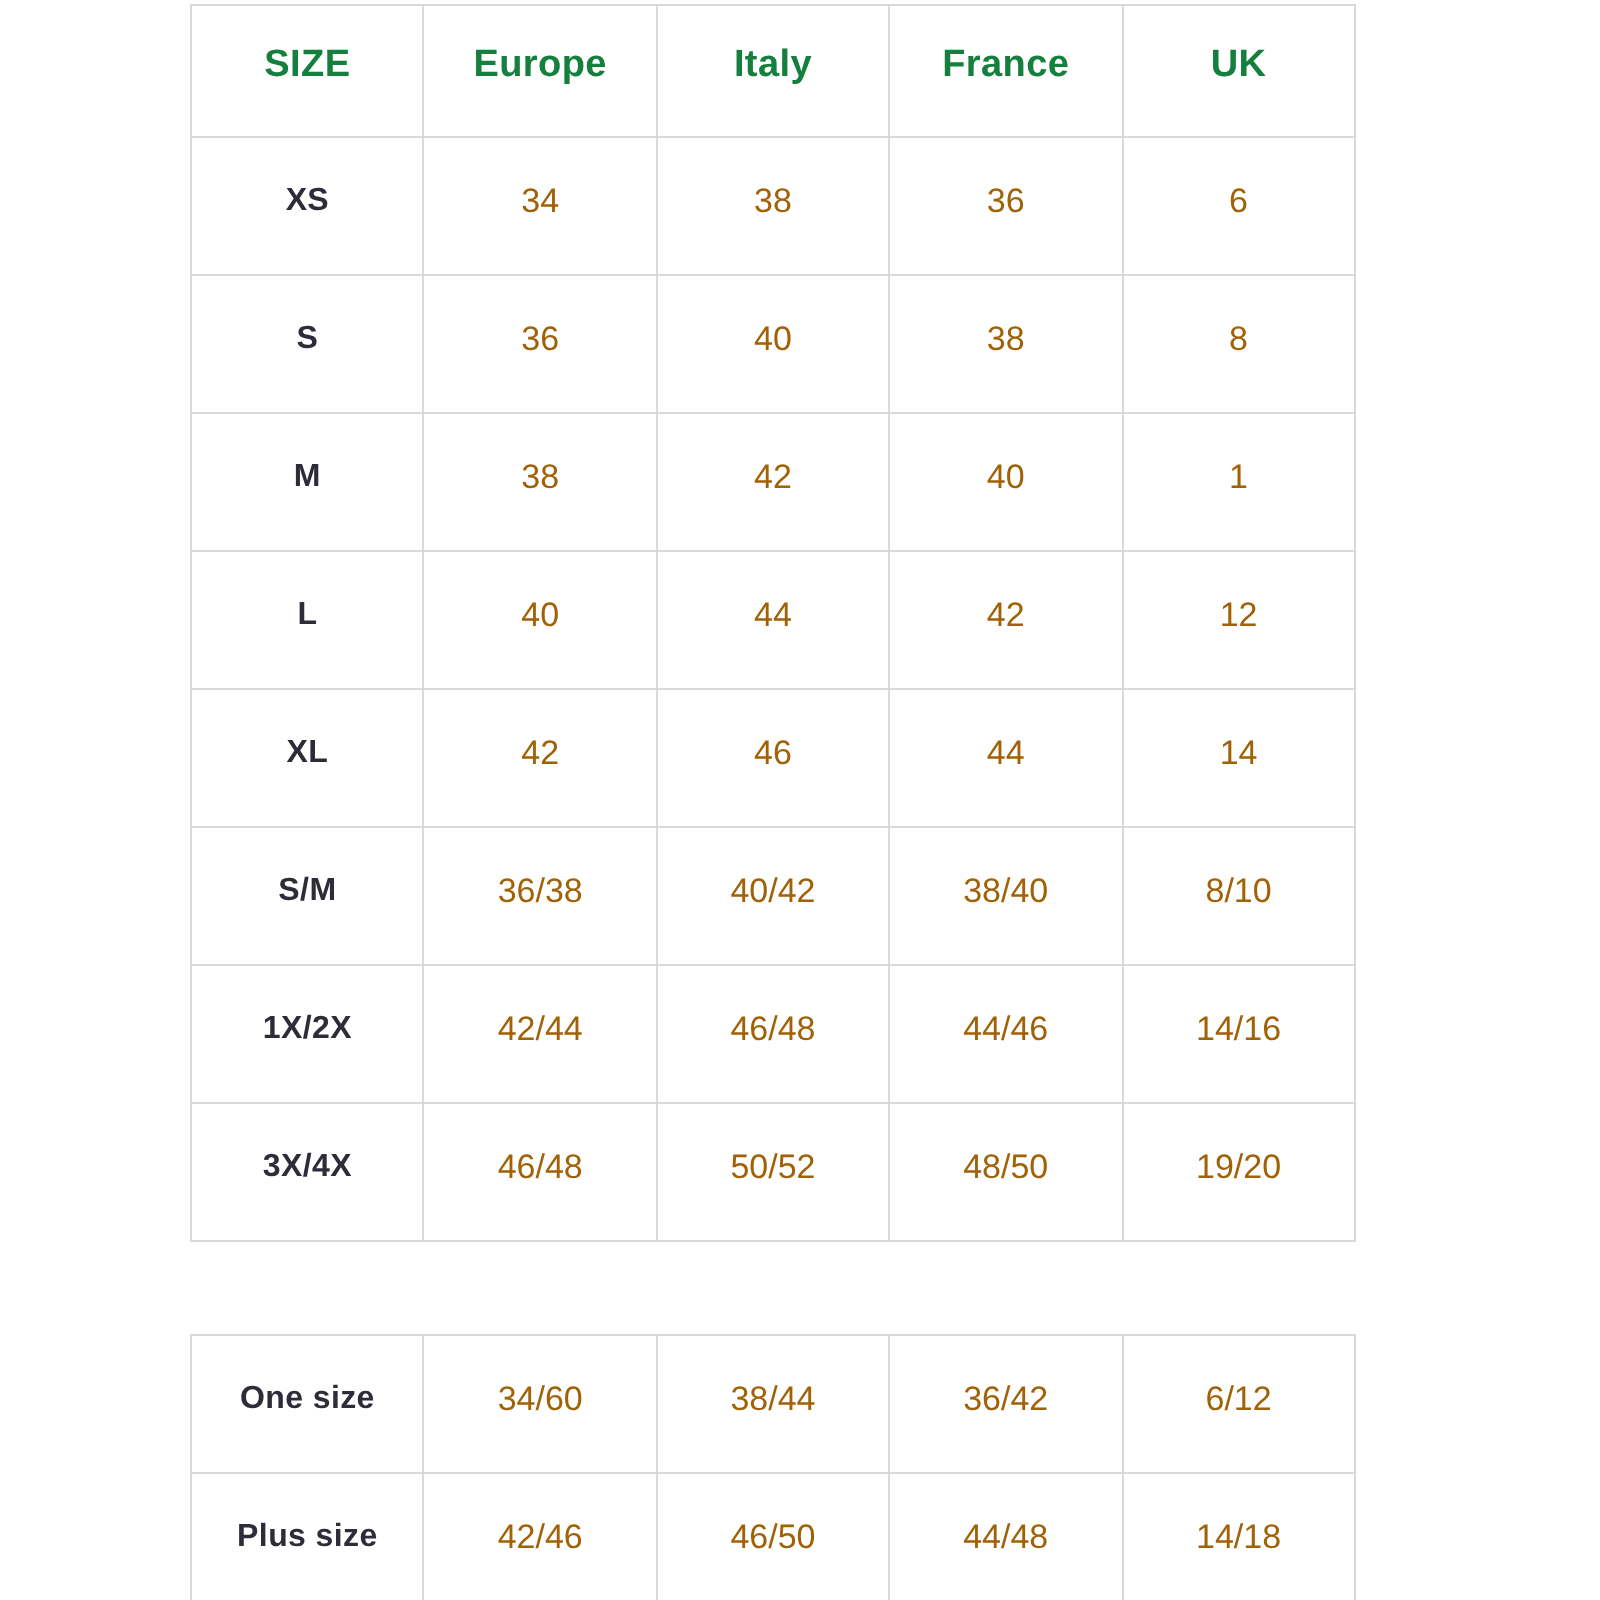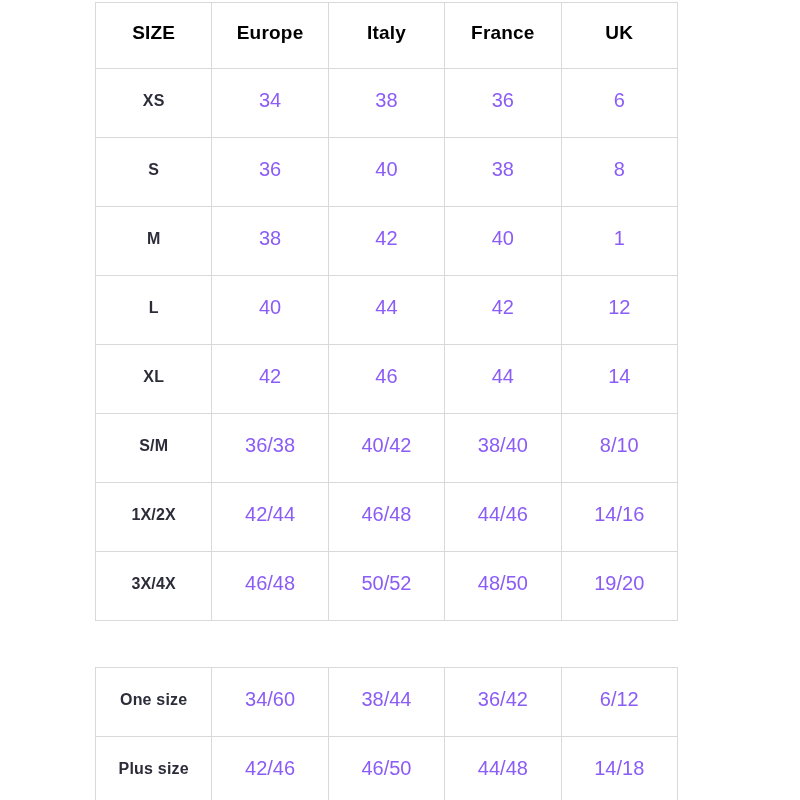--- a/index.html
+++ b/index.html
@@ -33,37 +33,37 @@
     padding: 0 4px 5px 4px;
     background: #ffffff;
     width: 20%;
     overflow: hidden;
     white-space: nowrap;
   }
   .size-table thead th {
     height: 60px;
     font-size: 19px;
     font-weight: 700;
-    color: #000000;
+    color: #15803d;
     letter-spacing: 0.2px;
   }
   .size-table tbody th,
   .size-table tbody td {
     height: 63px;
   }
   .size-table tbody th.row-label {
     font-size: 16px;
     font-weight: 700;
     color: #2d2d3a;
     letter-spacing: 0.2px;
   }
   .size-table tbody td {
-    font-size: 20px;
+    font-size: 17px;
     font-weight: 400;
-    color: #8b5cf6;
+    color: #a16207;
   }
 </style>
 </head>
 <body>
 
 <div class="page">
 
   <table class="size-table main">
     <thead>
       <tr>

